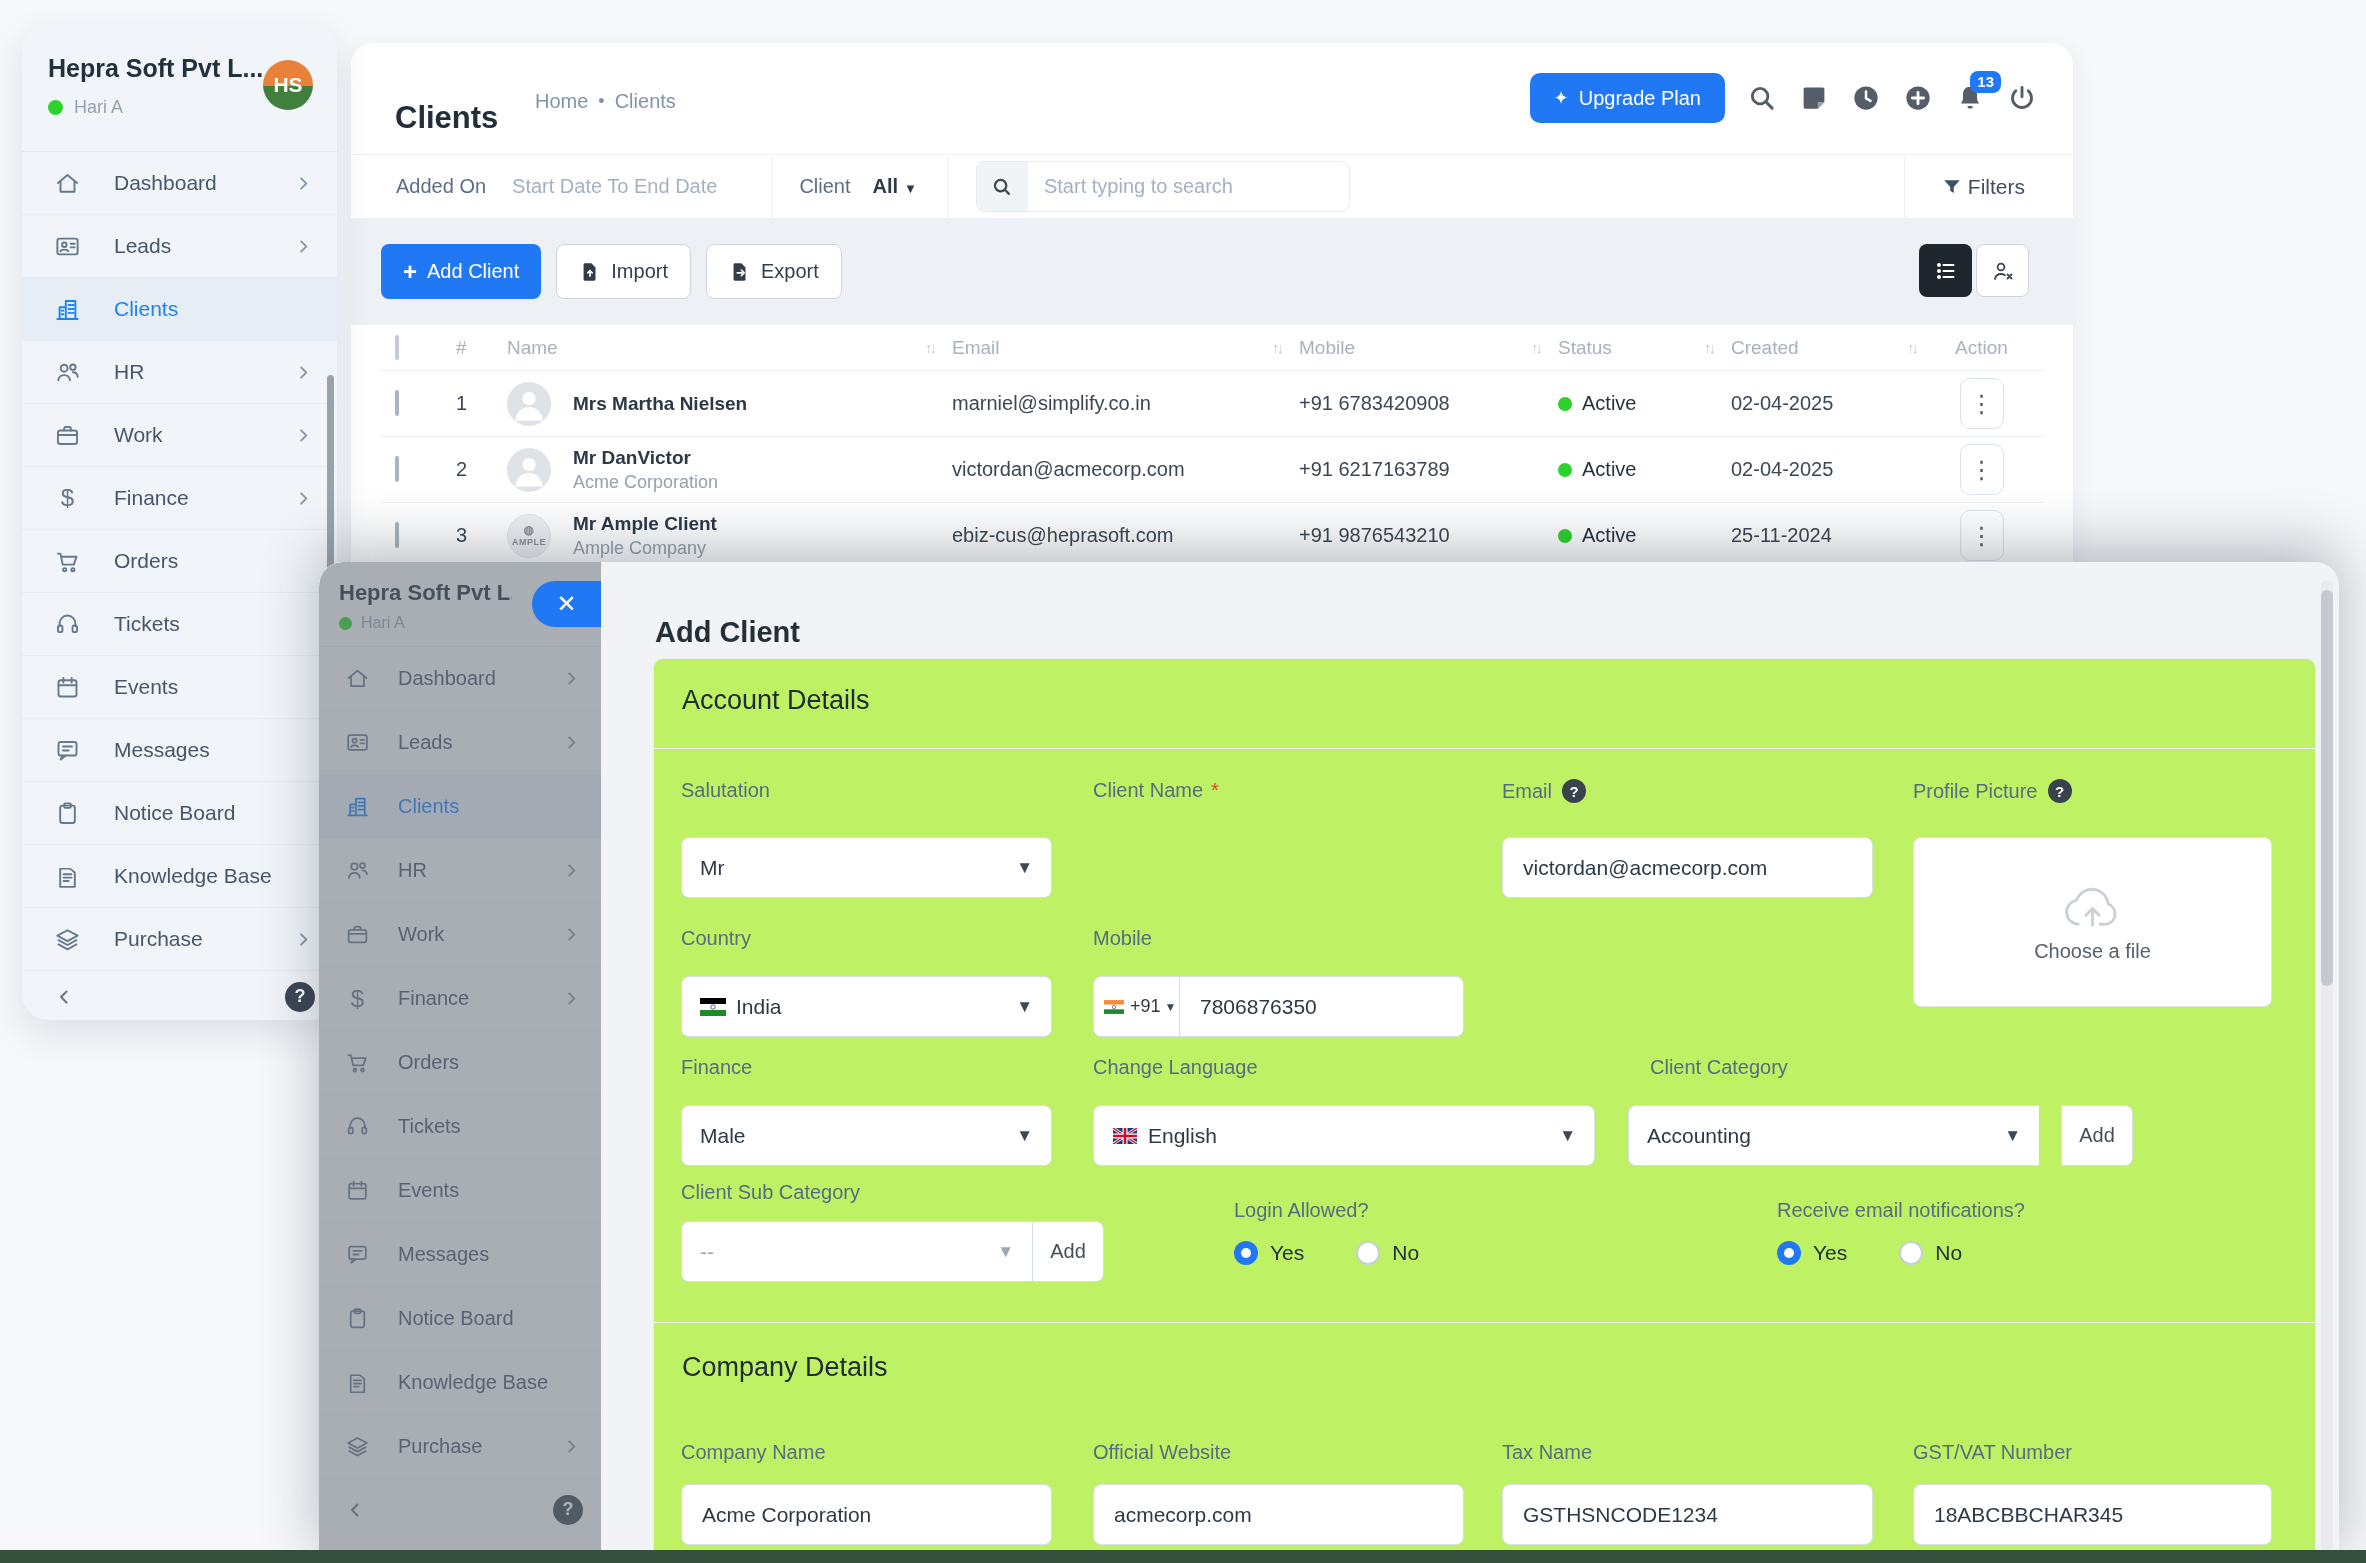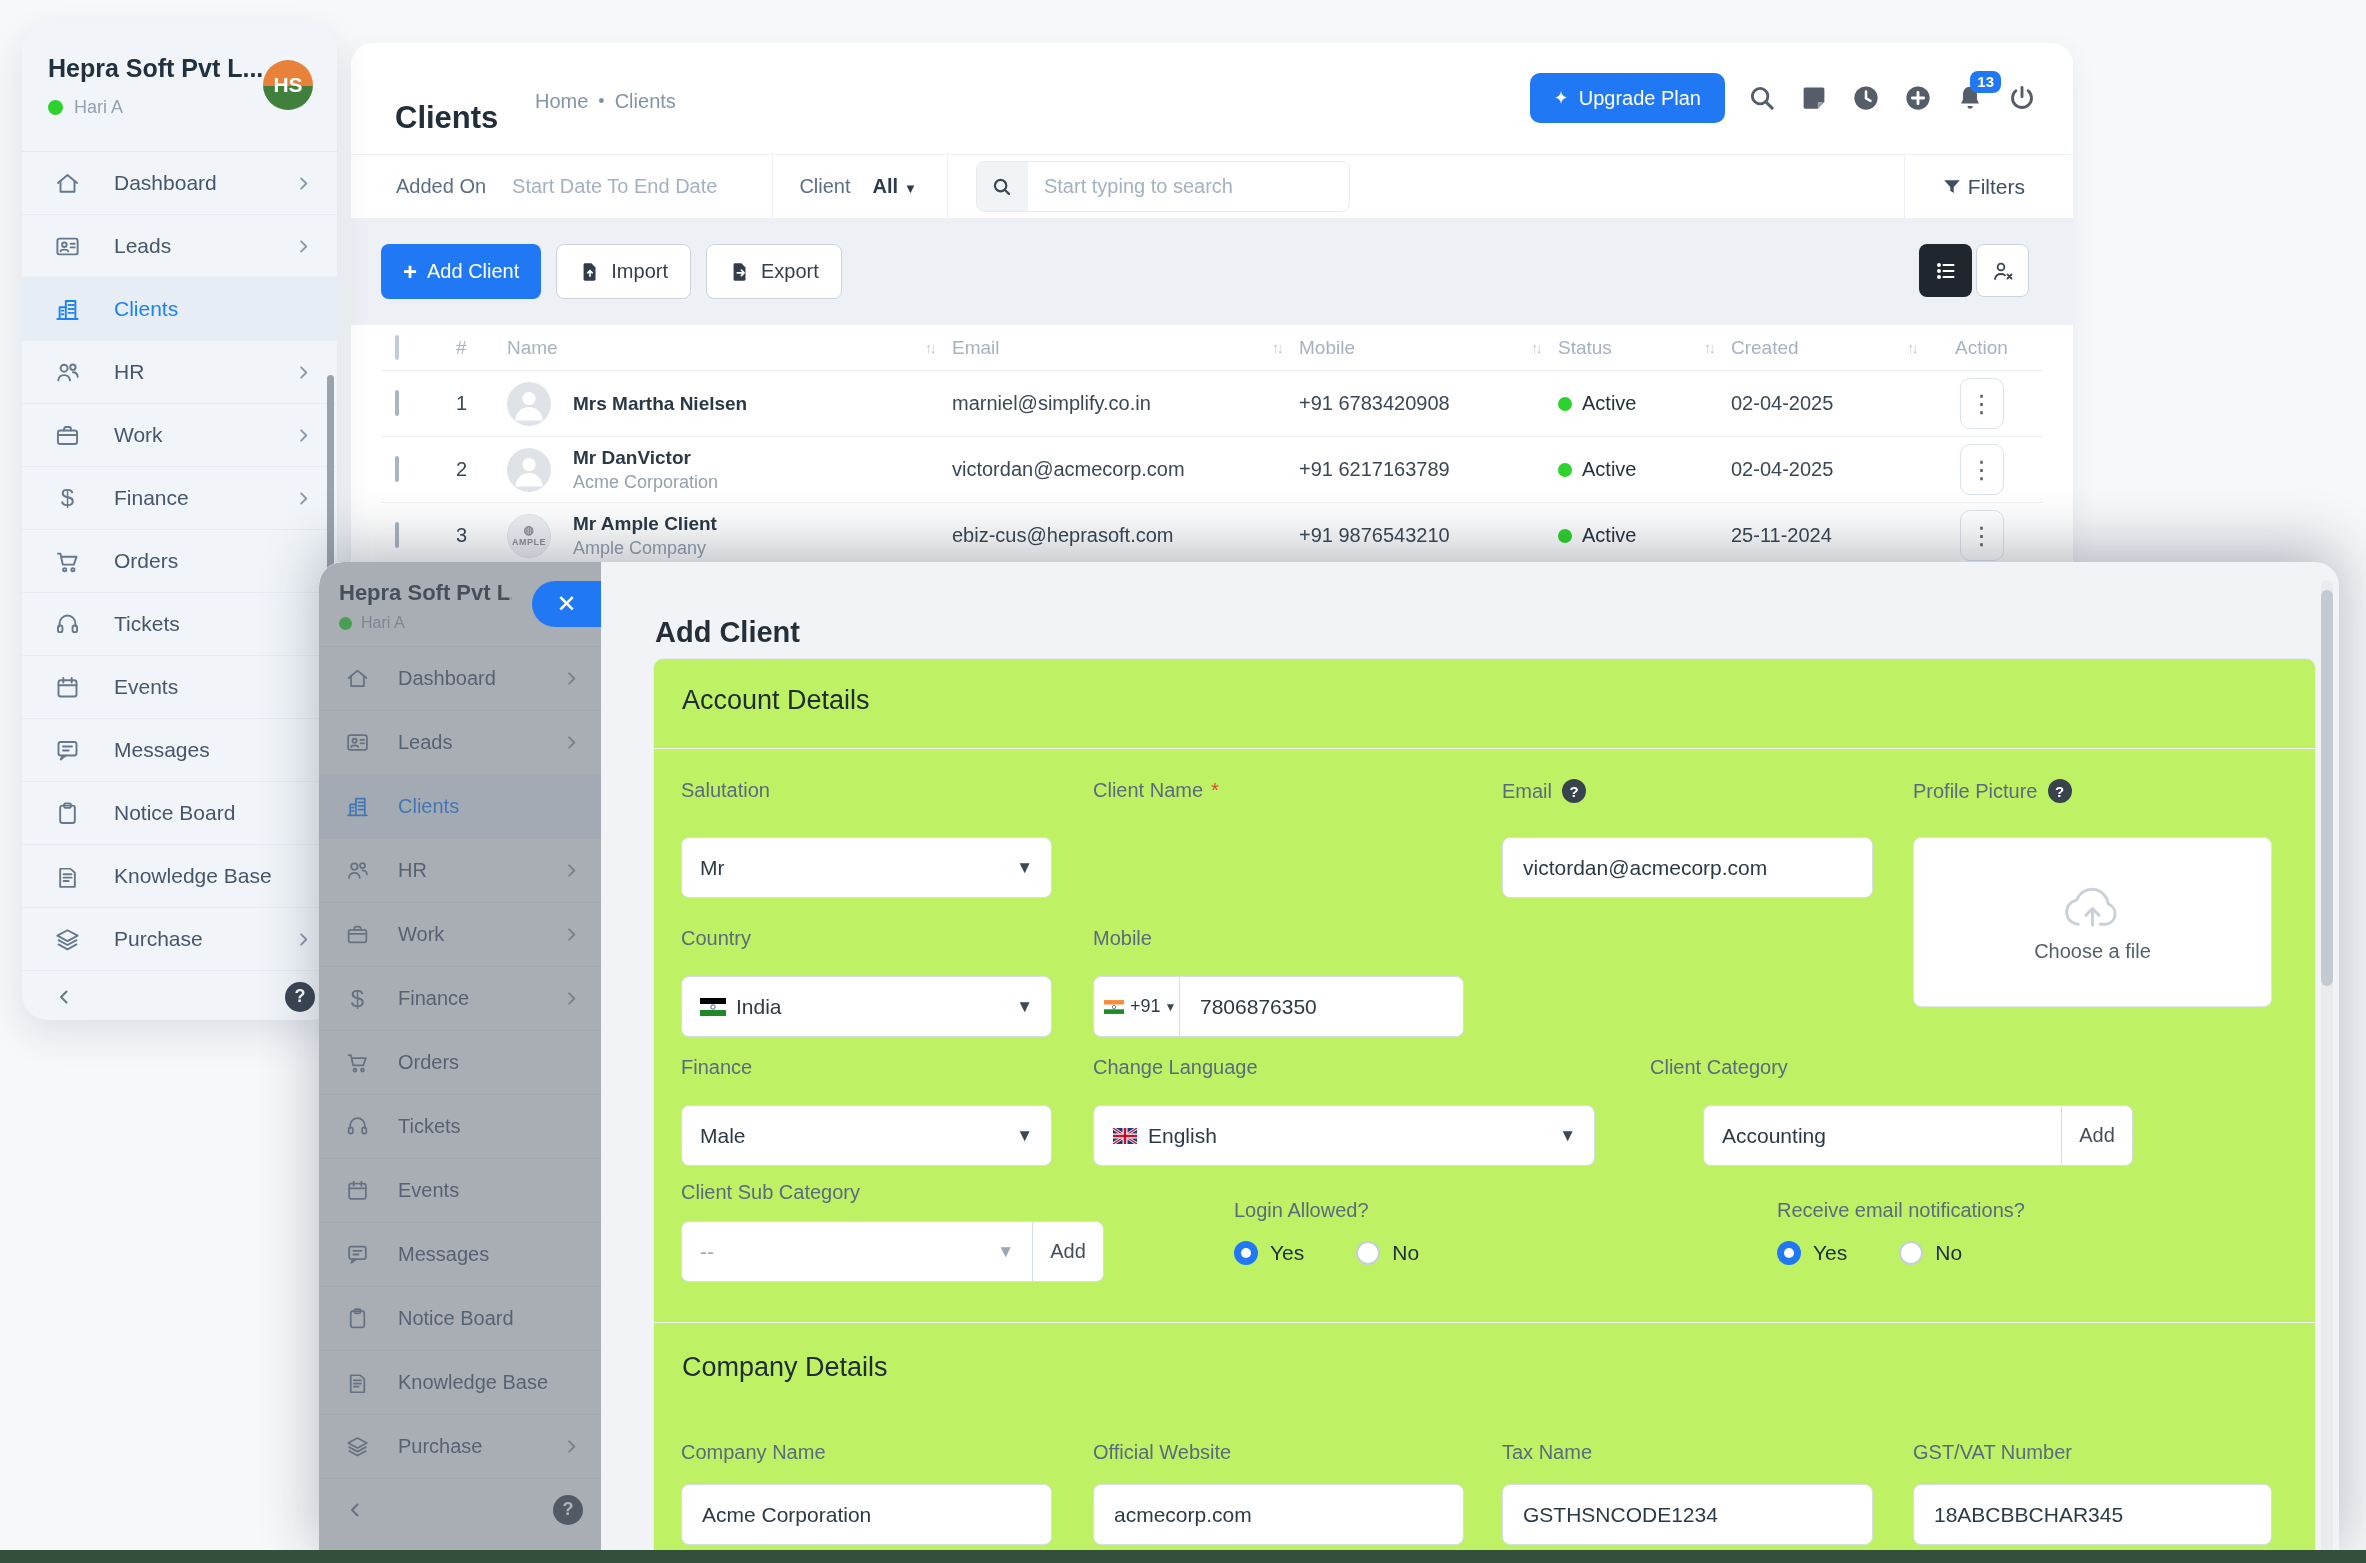--- a/index.html
+++ b/index.html
@@ -902,21 +902,21 @@
           <path d="M0 0l24 16M24 0L0 16" stroke="#fff" stroke-width="3"></path>
           <path d="M0 0l24 16M24 0L0 16" stroke="#c8102e" stroke-width="1.4"></path>
           <path d="M12 0v16M0 8h24" stroke="#fff" stroke-width="5"></path>
           <path d="M12 0v16M0 8h24" stroke="#c8102e" stroke-width="2.6"></path>
         </svg>
         <span>English</span>
           <span class="arr">▼</span>
       </div>
 
       <div class="fld-label" style="left:996px; top:397px;">Client Category</div>
-      <div class="inp join-left" style="left:1049px; top:446px; width:411px;">
+      <div class="inp join-left" style="left:974px; top:446px; width:411px;">
         <span>Accounting</span>
           <span class="arr">▼</span>
       </div>
       <button class="add-btn" style="left:1407px; top:446px;">Add</button>
 
       <div class="fld-label" style="left:27px; top:522px;">Client Sub Category</div>
       <div class="inp join-left" style="left:27px; top:562px; width:351px; color:#9aa7b5;">
         <span>--</span>
           <span class="arr" style="color:#9aa7b5;">▼</span>
       </div>

